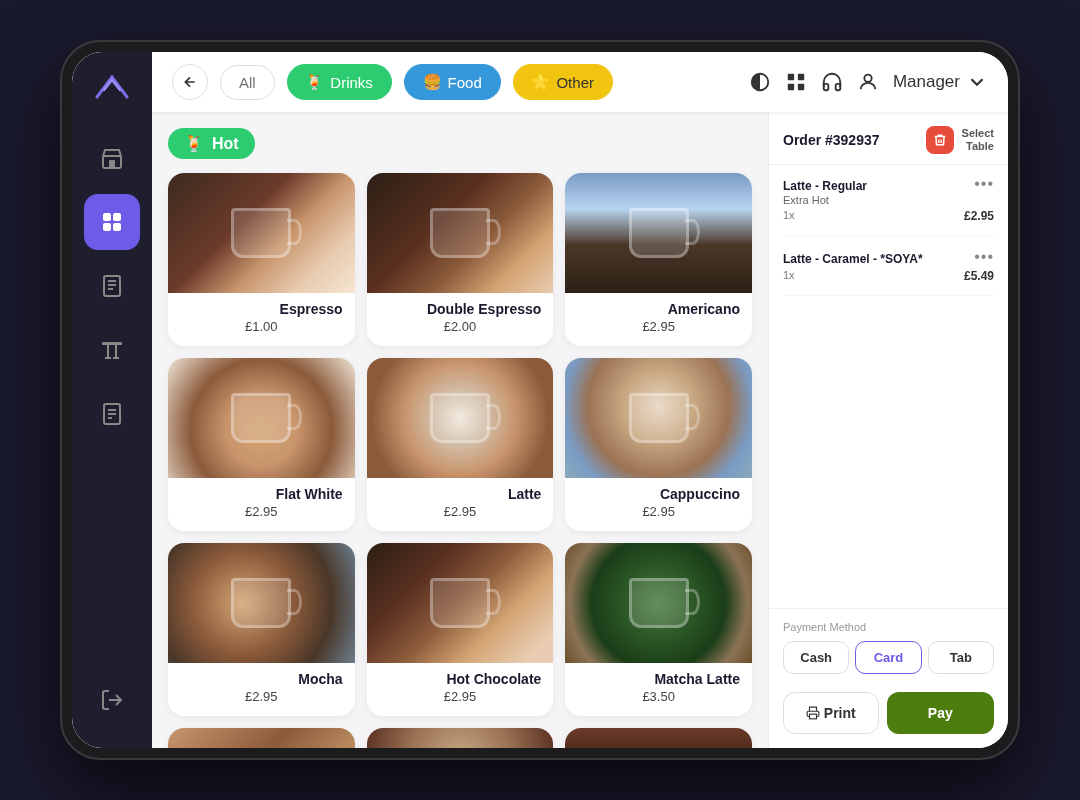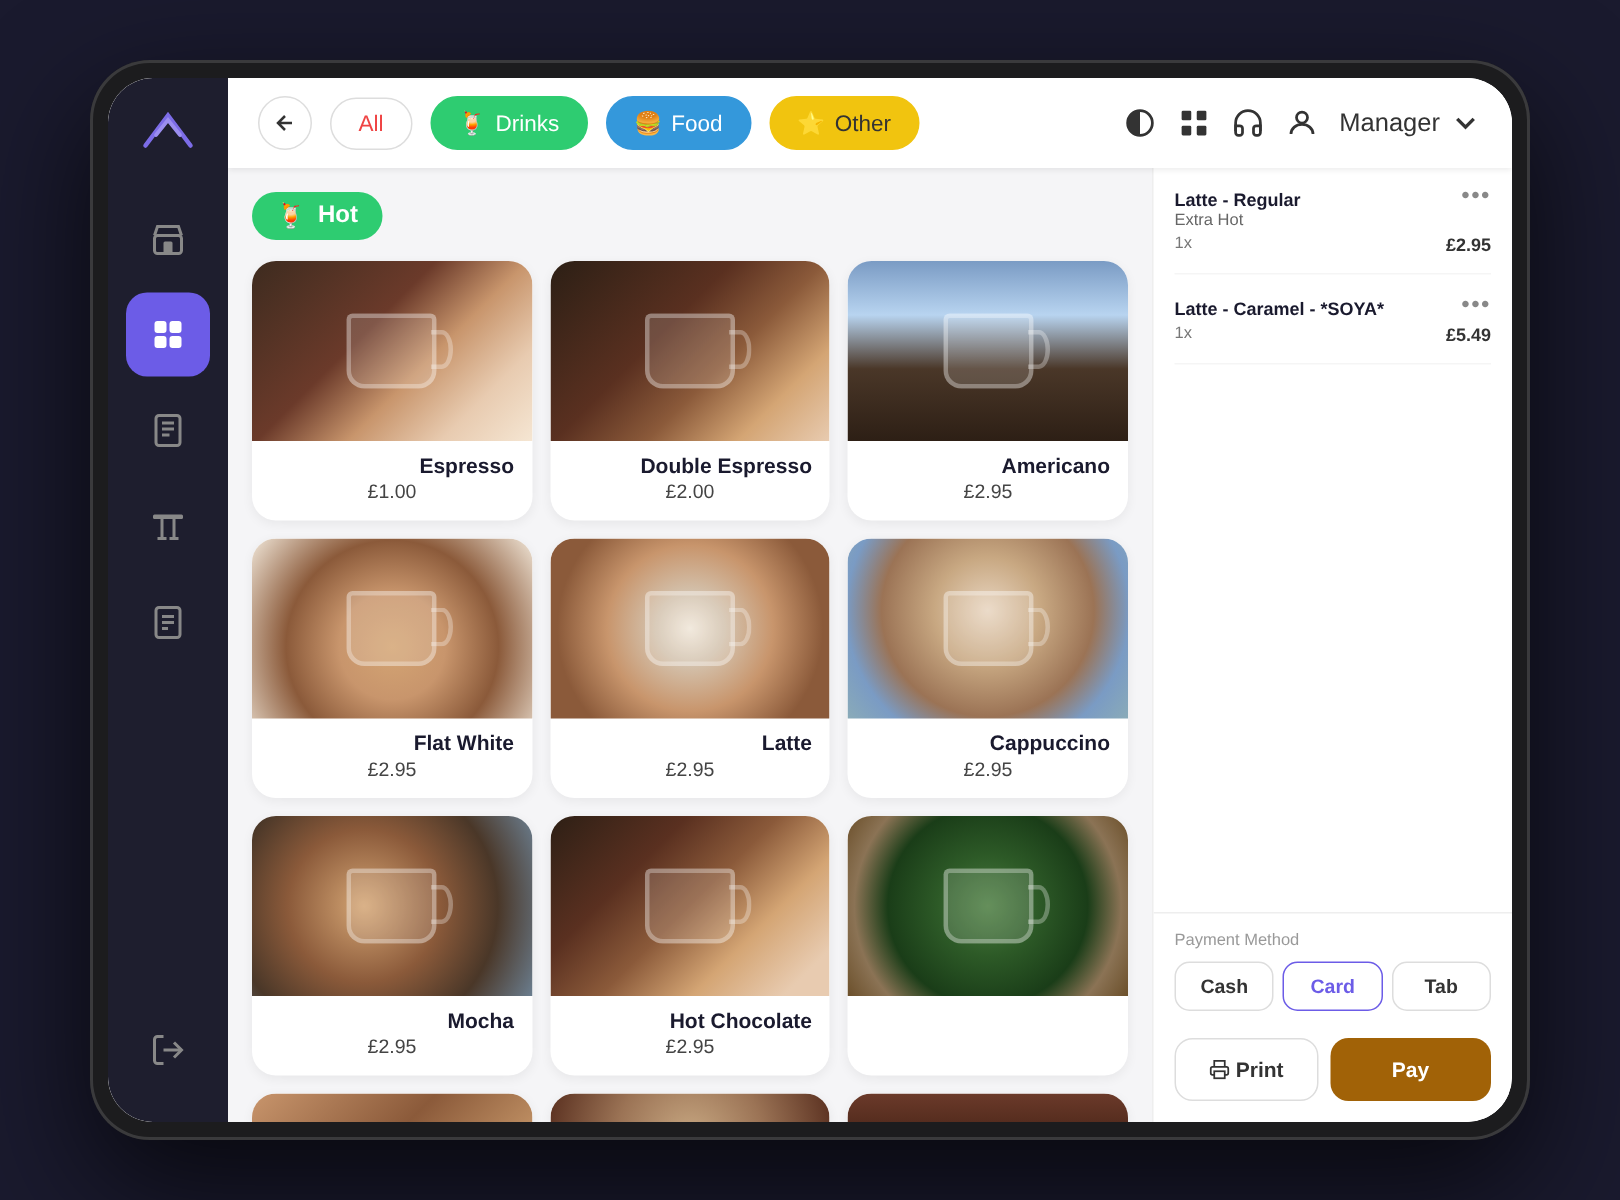--- a/index.html
+++ b/index.html
@@ -100,21 +100,21 @@
       font-size: 16px;
     }
     .cat-btn {
       padding: 8px 18px;
       border-radius: 24px;
       border: 1.5px solid #ddd;
       background: white;
       font-size: 15px;
       font-weight: 500;
       cursor: pointer;
-      color: #ef4444;
+      color: #737373;
       display: flex;
       align-items: center;
       gap: 6px;
     }
     .cat-btn.active-green {
       background: #2ecc71;
       border-color: #2ecc71;
       color: white;
     }
     .cat-btn.active-blue {
@@ -368,21 +368,21 @@
       display: flex;
       align-items: center;
       justify-content: center;
       gap: 4px;
     }
     .pay-btn {
       flex: 1.2;
       padding: 12px;
       border: none;
       border-radius: 12px;
-      background: #a16207;
+      background: #4d7c0f;
       font-size: 14px;
       font-weight: 700;
       color: white;
       cursor: pointer;
     }
 
     
     .img-espresso {
       background: linear-gradient(135deg, #3d2b1f 0%, #6b3a2a 40%, #c8956c 60%, #e8cbb0 80%, #f5e6d3 100%);
     }
@@ -671,20 +671,24 @@
                 <div class="product-name">Hot Chocolate</div>
                 <div class="product-price">£2.95</div>
               </div>
             </div>
             <div class="product-card">
               <div class="product-img-placeholder img-matcha">
                 <div class="coffee-visual">
                   <div class="coffee-cup"></div>
                 </div>
               </div>
+              <div class="product-info">
+                <div class="product-name">Matcha Latte</div>
+                <div class="product-price">£3.50</div>
+              </div>
             </div>
 
             <div class="product-card">
               <div class="product-img-placeholder img-bottom1" style="height:60px;">
                 <div class="coffee-visual"></div>
               </div>
             </div>
             <div class="product-card">
               <div class="product-img-placeholder img-bottom2" style="height:60px;">
                 <div class="coffee-visual"></div>
@@ -694,20 +698,34 @@
               <div class="product-img-placeholder img-bottom3" style="height:60px;">
                 <div class="coffee-visual"></div>
               </div>
             </div>
           </div>
 
           
         </div>
 
         <div class="order-panel">
+          <div class="order-header">
+            <div class="order-number">Order #392937</div>
+            <div class="order-header-right">
+              <div class="delete-btn">
+                <svg width="14" height="14" viewBox="0 0 24 24" fill="none" stroke="white" stroke-width="2.5">
+                  <polyline points="3 6 5 6 21 6"></polyline>
+                  <path d="M19 6l-1 14H6L5 6"></path>
+                  <path d="M10 11v6M14 11v6"></path>
+                  <path d="M9 6V4h6v2"></path>
+                </svg>
+              </div>
+              <div class="select-table-btn">Select<br>Table</div>
+            </div>
+          </div>
 
           <div class="order-items">
 
             <div class="order-item">
               <div class="order-item-row1">
                 <div class="order-item-name">Latte - Regular</div>
                 <div class="order-item-dots">•••</div>
               </div>
               <div class="order-item-mod">Extra Hot</div>
               <div class="order-item-row2">

